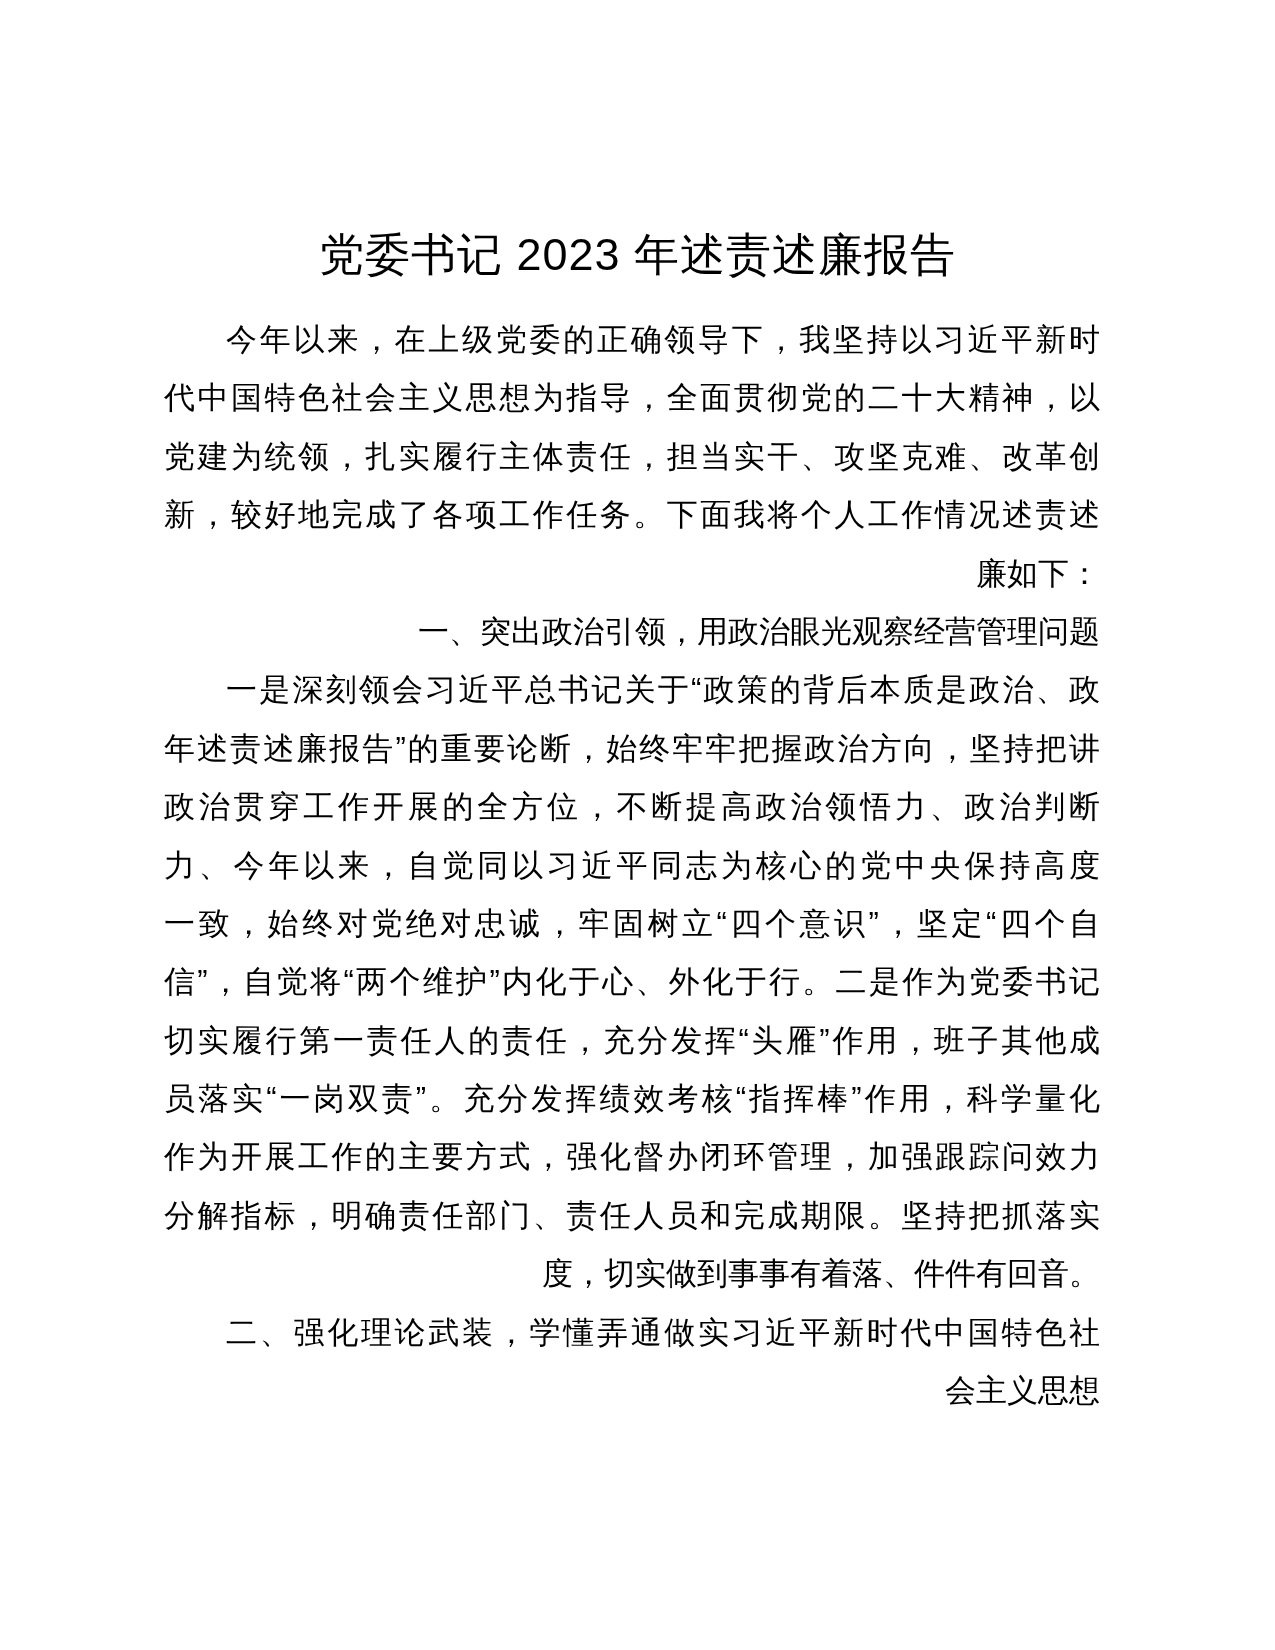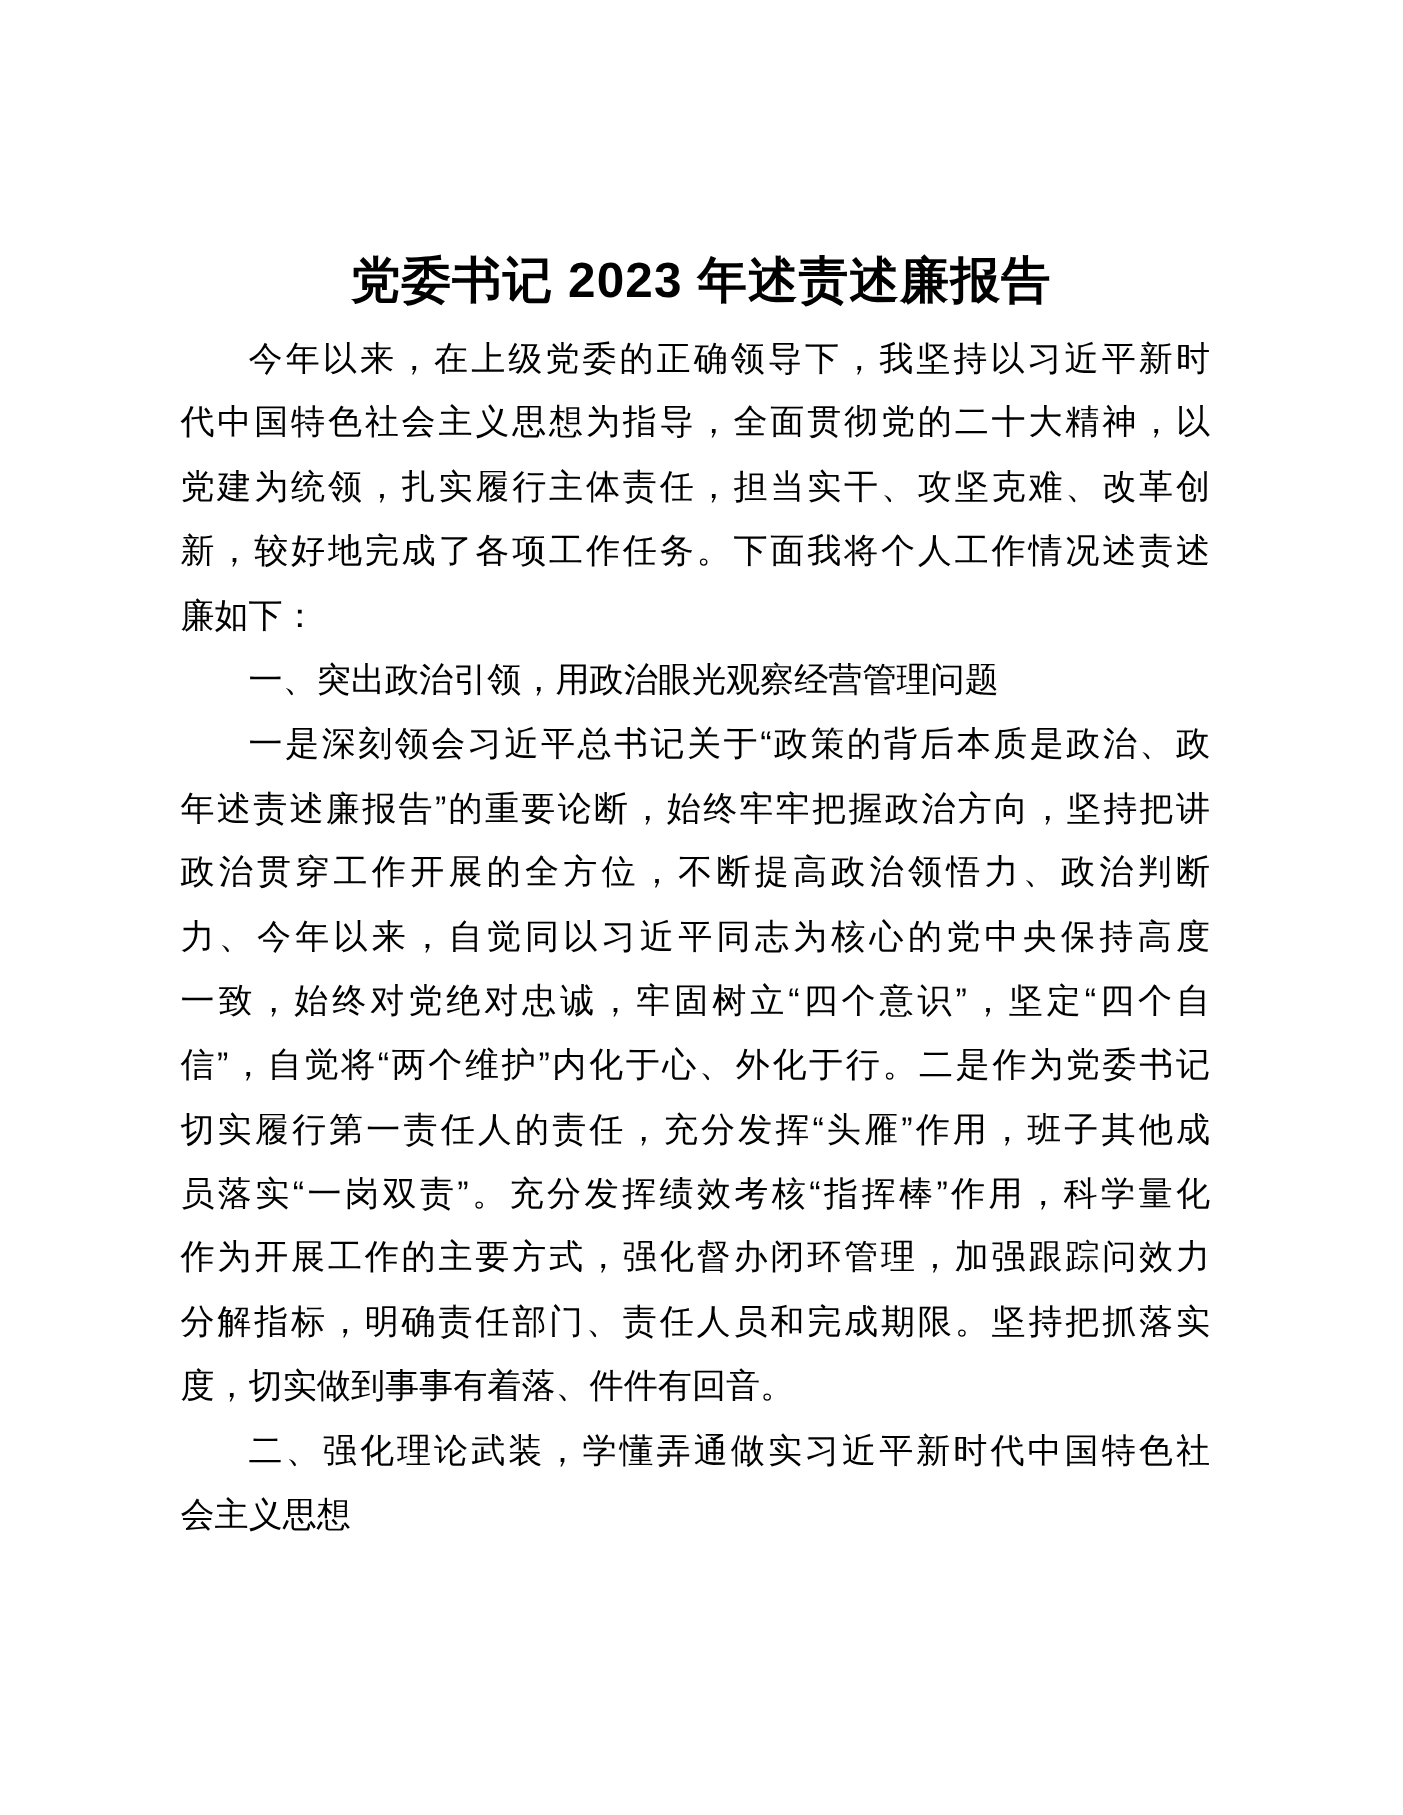--- a/index.html
+++ b/index.html
@@ -18,35 +18,35 @@
   }
   .doc-title {
     position: absolute;
     top: 210px;
     left: 0;
     width: 100%;
     height: 90px;
     line-height: 90px;
     margin: 0;
     font-size: 45px;
-    font-weight: bold;
+    font-weight: normal;
     text-align: center;
     letter-spacing: 1px;
   }
   .doc-body {
     position: absolute;
     left: 164px;
-    top: 297px;
+    top: 311px;
     width: 936px;
   }
   .line {
     height: 58.4px;
     line-height: 58.4px;
     font-size: 31px;
-    text-align: left;
+    text-align: right;
   }
   .line.justify {
     text-align: justify;
     text-align-last: justify;
   }
   .line.indent {
     text-indent: 62px;
   }
   .line.bold {
     font-weight: normal;

